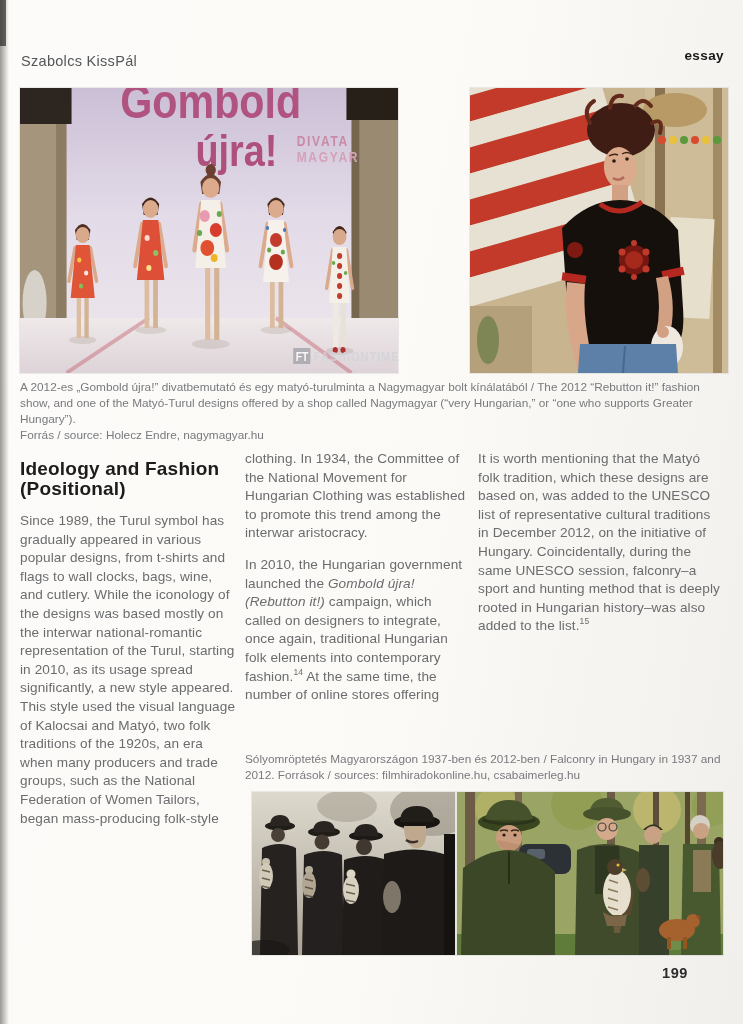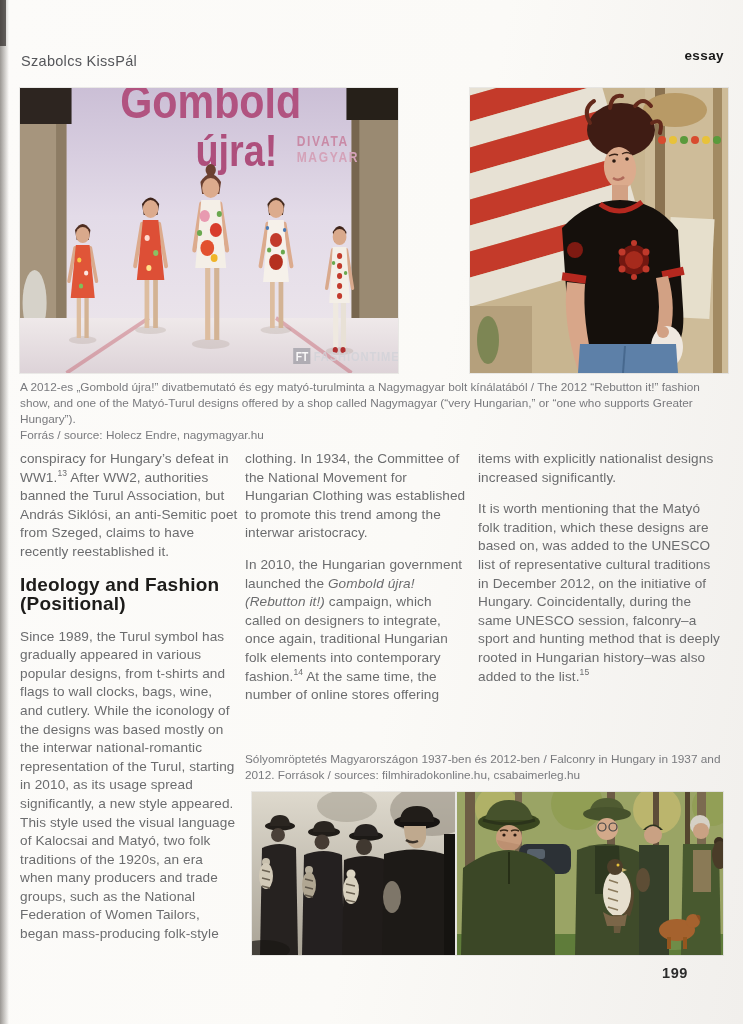--- a/index.html
+++ b/index.html
@@ -238,32 +238,30 @@
       </g>
     </svg>
   </figure>
 
   <p class="caption top-caption">
     <span>A 2012-es „Gombold újra!” divatbemutató és egy matyó-turulminta a Nagymagyar bolt kínálatából / The 2012 “Rebutton it!” fashion show, and one of the Matyó-Turul designs offered by a shop called Nagymagyar (“very Hungarian,” or “one who supports Greater Hungary”).</span>
     <span class="src">Forrás / source: Holecz Endre, nagymagyar.hu</span>
   </p>
 
   <div class="col col1">
-    <p><span>conspiracy for Hungary’s defeat in WW1.</span><sup>13</sup><span> After WW2, authorities banned the Turul Association, but András Siklósi, an anti-Semitic poet from Szeged, claims to have recently reestablished it.</span></p>
     <h2>Ideology and Fashion (Positional)</h2>
     <p>Since 1989, the Turul symbol has gradually appeared in various popular designs, from t-shirts and flags to wall clocks, bags, wine, and cutlery. While the iconology of the designs was based mostly on the interwar national-romantic representation of the Turul, starting in 2010, as its usage spread significantly, a new style appeared. This style used the visual language of Kalocsai and Matyó, two folk traditions of the 1920s, an era when many producers and trade groups, such as the National Federation of Women Tailors, began mass-producing folk-style</p>
   </div>
 
   <div class="col col2">
     <p>clothing. In 1934, the Committee of the National Movement for Hungarian Clothing was established to promote this trend among the interwar aristocracy.</p>
     <p><span>In 2010, the Hungarian government launched the </span><em>Gombold újra! (Rebutton it!)</em><span> campaign, which called on designers to integrate, once again, traditional Hungarian folk elements into contemporary fashion.</span><sup>14</sup><span> At the same time, the number of online stores offering</span></p>
   </div>
 
   <div class="col col3">
-    <p>items with explicitly nationalist designs increased significantly.</p>
     <p><span>It is worth mentioning that the Matyó folk tradition, which these designs are based on, was added to the UNESCO list of representative cultural traditions in December 2012, on the initiative of Hungary. Coincidentally, during the same UNESCO session, falconry–a sport and hunting method that is deeply rooted in Hungarian history–was also added to the list.</span><sup>15</sup></p>
   </div>
 
   <p class="caption falc-caption">Sólyomröptetés Magyarországon 1937-ben és 2012-ben / Falconry in Hungary in 1937 and 2012. Források / sources: filmhiradokonline.hu, csabaimerleg.hu</p>
 
   <figure class="fig-bw">
     <svg viewBox="0 0 203 163" preserveAspectRatio="none">
       <defs>
           <linearGradient id="gBw" x1="0" y1="0" x2="0" y2="1">
             <stop offset="0" stop-color="#ded9cd"></stop>

